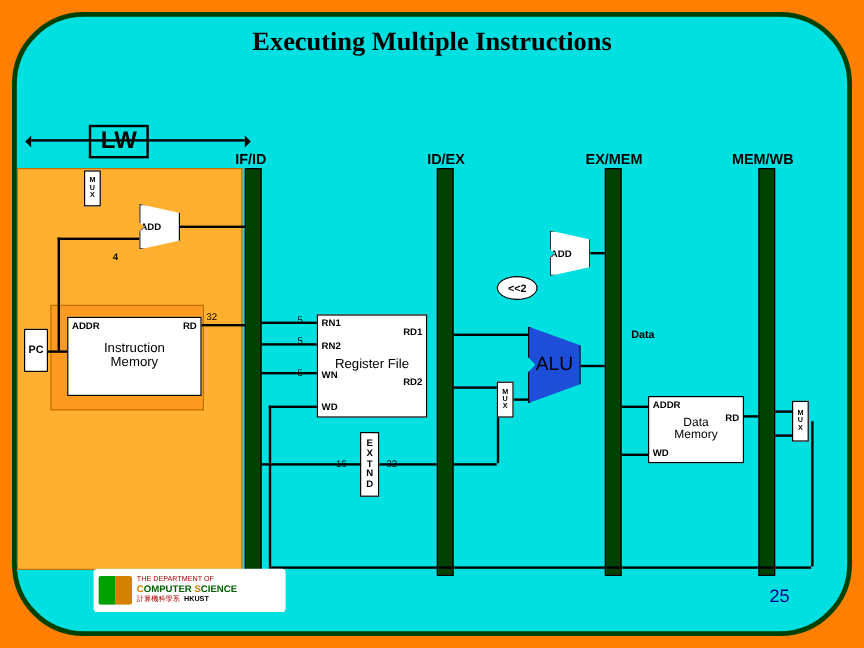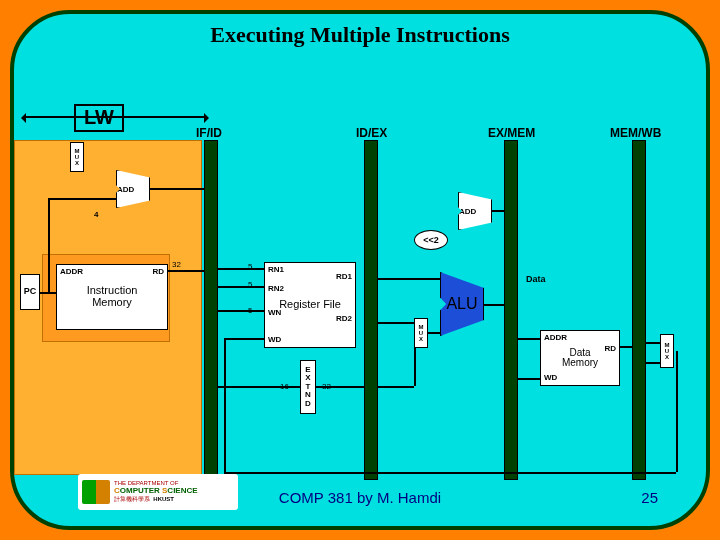--- a/index.html
+++ b/index.html
@@ -319,17 +319,16 @@
     </div>
 
     <div class="footer-logo">
       <div class="icon"></div>
       <div>
         <div class="t2">THE DEPARTMENT OF</div>
         <div class="t1"><b>C</b><span>OMPUTER </span><b>S</b><span>CIENCE</span></div>
         <div class="t2"><span>計算機科學系</span>&nbsp;&nbsp;<b style="color:#000;">HKUST</b></div>
       </div>
     </div>
-    <div class="footer-center">COMP 381 by M. Hamdi</div>
     <div class="footer-num">25</div>
 
   </div>
 </div>
 
 </body></html>

